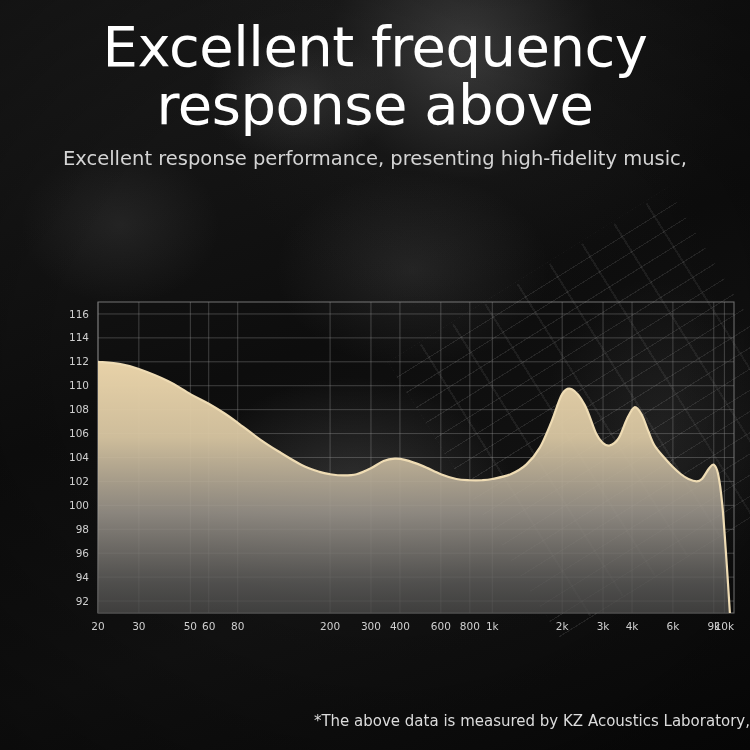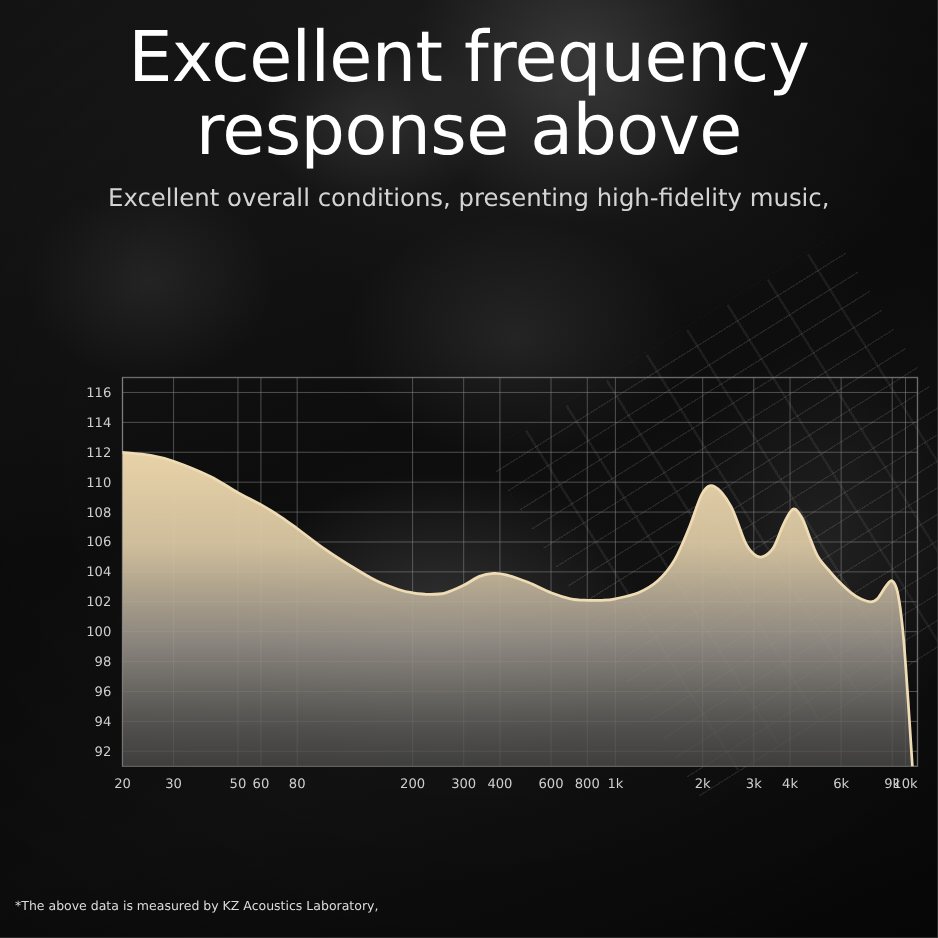--- a/index.html
+++ b/index.html
@@ -5,21 +5,21 @@
   html, body {
     margin: 0;
     padding: 0;
     background: #000;
   }
   .page {
     position: relative;
     width: 750px;
     height: 750px;
     overflow: hidden;
-    background: #737373;
+    background: #1d4ed8;
     font-family: "DejaVu Sans", sans-serif;
   }
 
   
   .bg {
     position: absolute;
     inset: 0;
     background:
       radial-gradient(circle at 62% 6%, rgba(150,150,150,0.30) 0%, rgba(60,60,60,0.10) 16%, rgba(0,0,0,0) 32%),
       radial-gradient(ellipse 150px 110px at 40% 13%, rgba(130,130,130,0.22) 0%, rgba(0,0,0,0) 62%),
@@ -95,47 +95,47 @@
     left: 16px;
     top: 285px;
     width: 750px;
     height: 365px;
     z-index: 4;
   }
   .chart-svg { display: block; }
 
   .footnote {
     position: absolute;
-    left: 12px;
+    left: 0;
     right: 0;
     bottom: 18px;
-    text-align: left;
+    text-align: right;
     color: #dcdcdc;
-    font-size: 10px;
+    font-size: 15px;
     line-height: 1.33;
     z-index: 5;
   }
 </style>
 </head>
 <body>
 
 <div class="page">
 
   <div class="bg"></div>
   <div class="bg-strings"></div>
   <div class="bg-frets"></div>
   <div class="bg-vignette"></div>
 
   <div class="header">
     <h1 class="title">
       <span>Excellent frequency</span><br>
       <span>response above</span>
     </h1>
     <p class="subtitle">
-      <span>Excellent overall conditions, presenting high-fidelity music,</span><br>
+      <span>Excellent response performance, presenting high-fidelity music,</span><br>
     </p>
   </div>
 
   <div class="chart-wrap">
     <svg class="chart-svg" id="chart" width="750" height="365" viewBox="0 0 750 365">
       <defs>
         <linearGradient id="areaGrad" x1="0" y1="0" x2="0" y2="1">
           <stop offset="0%" stop-color="#e8d2a8" stop-opacity="1"></stop>
           <stop offset="26%" stop-color="#d8c6a2" stop-opacity="0.95"></stop>
           <stop offset="52%" stop-color="#9b958c" stop-opacity="0.88"></stop>

